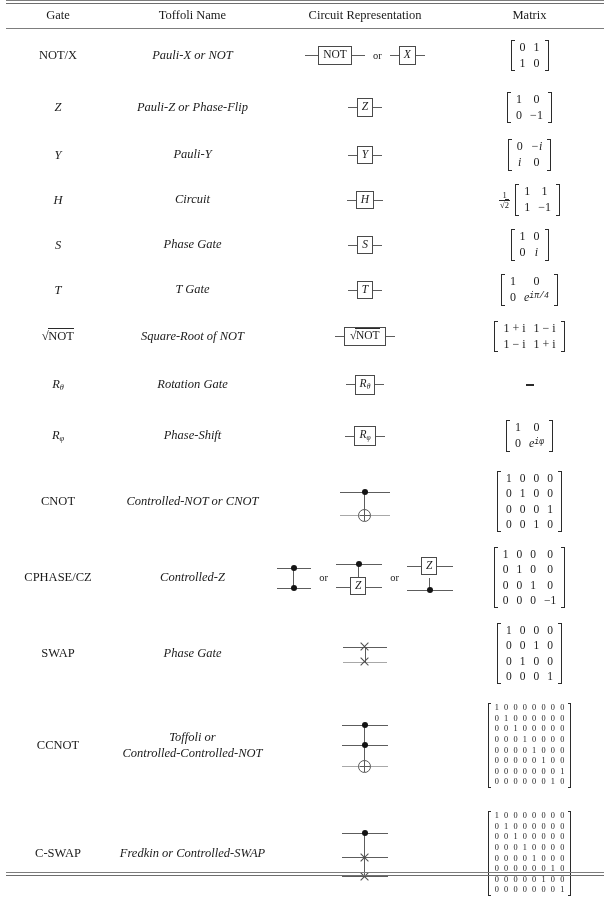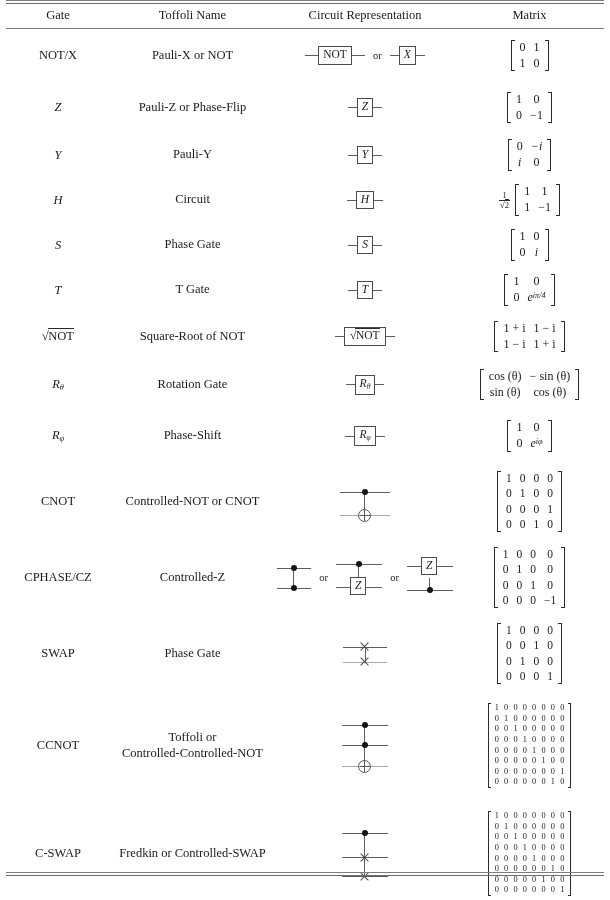--- a/index.html
+++ b/index.html
@@ -53,36 +53,37 @@
     text-align: center;
     vertical-align: middle;
   }
   table.gates td {
     text-align: center;
     vertical-align: middle;
     font-size: 12.5px;
     padding: 0;
   }
   td.cell-gate  { font-size: 12.5px; }
-  td.cell-name  { font-size: 12.5px; line-height: 1.25; }
+  td.cell-name  { font-size: 12.5px; line-height: 1.25; font-style: italic; }
   td.cell-circ  { font-size: 11px; }
   td.cell-mat   { font-size: 12px; }
 
   
   .it { font-style: italic; }
   .up { font-style: normal; }
   .sub {
     font-size: 0.66em;
     vertical-align: -0.28em;
     font-style: italic;
   }
   .sup {
     font-size: 0.68em;
     vertical-align: 0.42em;
     font-style: italic;
+    font-family: Liberation Mono, monospace;
   }
   .orword {
     font-size: 10.5px;
     font-style: normal;
     padding: 0 5px;
     vertical-align: middle;
   }
 
   
   .sqrt { white-space: nowrap; }
@@ -529,32 +530,20 @@
         <td class="cell-circ">
           <span class="circ">
             <span class="wire w-tiny"></span>
             <span class="gatebox"><span class="it">R</span><span class="sub">θ</span></span>
             <span class="wire w-tiny"></span>
           </span>
         </td>
         <td class="cell-mat">
           <span class="matrix m2">
             <span class="brk brk-l"></span>
-            <table>
-                <tbody>
-              <tr>
-                    <td>cos (θ)</td>
-                  <td>− sin (θ)</td>
-                  </tr>
-              <tr>
-                    <td>sin (θ)</td>
-                  <td>cos (θ)</td>
-                  </tr>
-            </tbody>
-              </table>
             <span class="brk brk-r"></span>
           </span>
         </td>
       </tr>
 
       <tr style="height:55px">
         <td class="cell-gate">
           <span><span class="it">R</span><span class="sub">φ</span></span>
         </td>
         <td class="cell-name">

